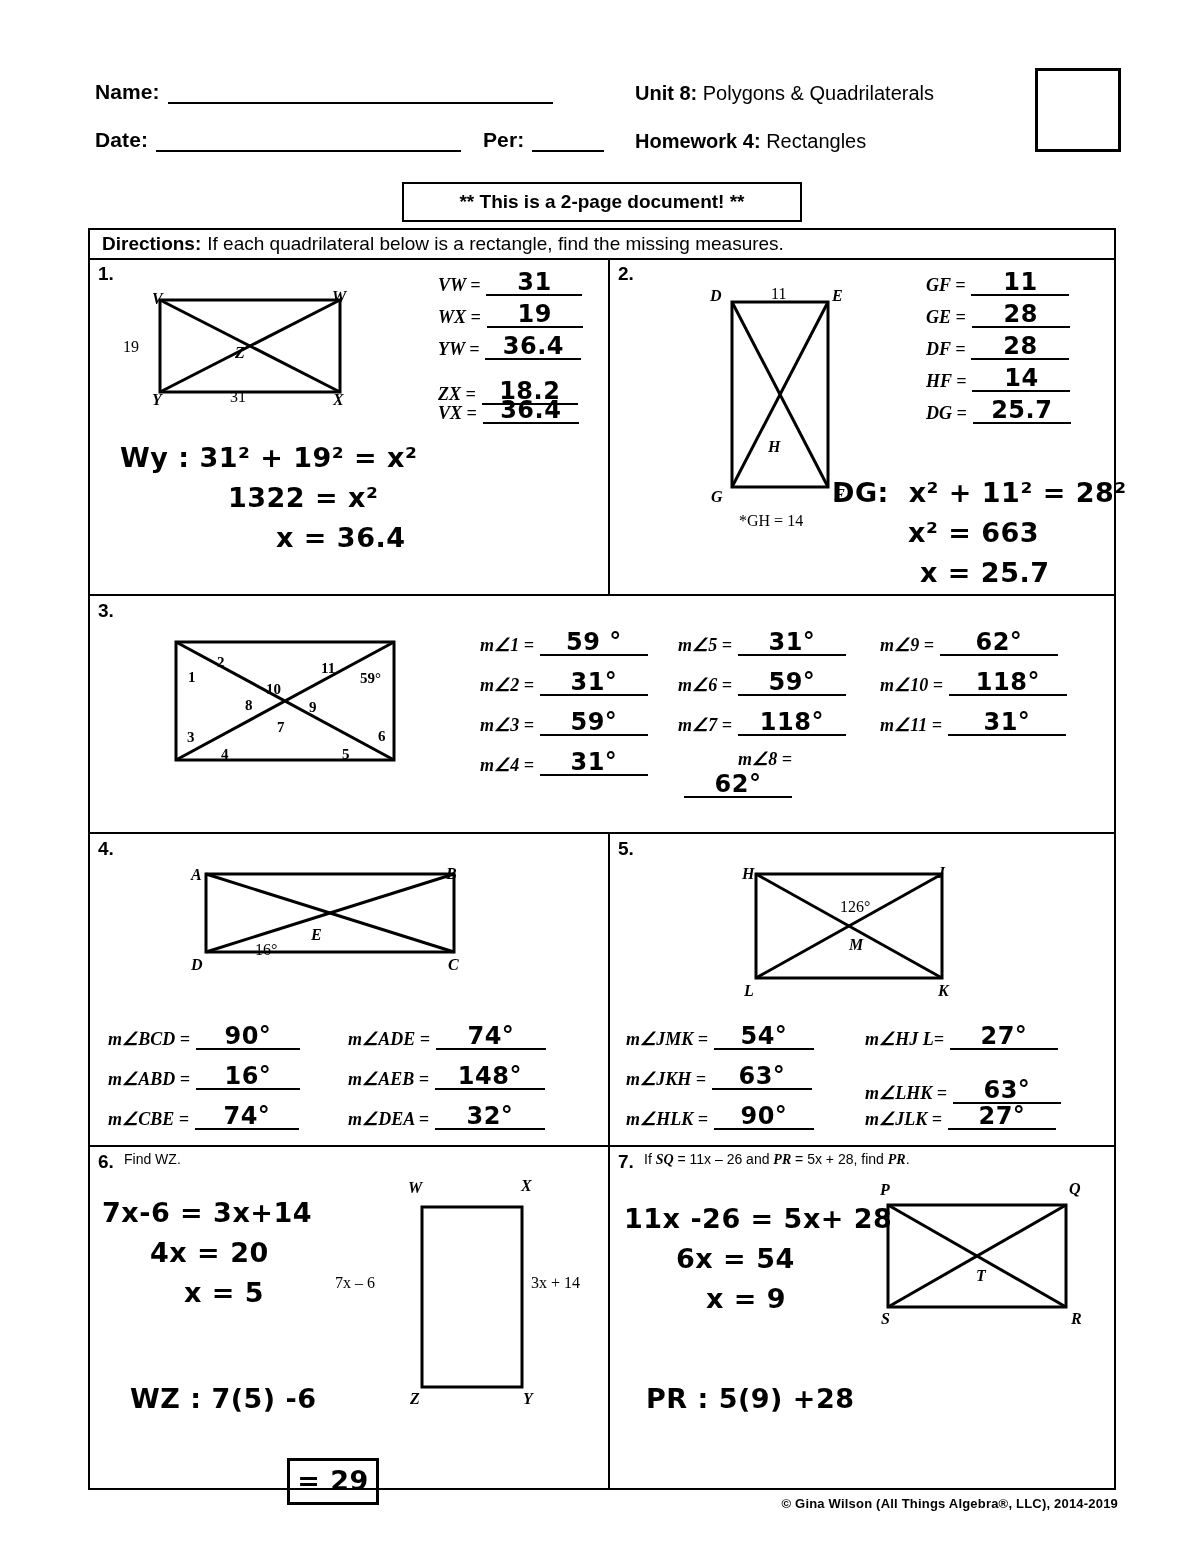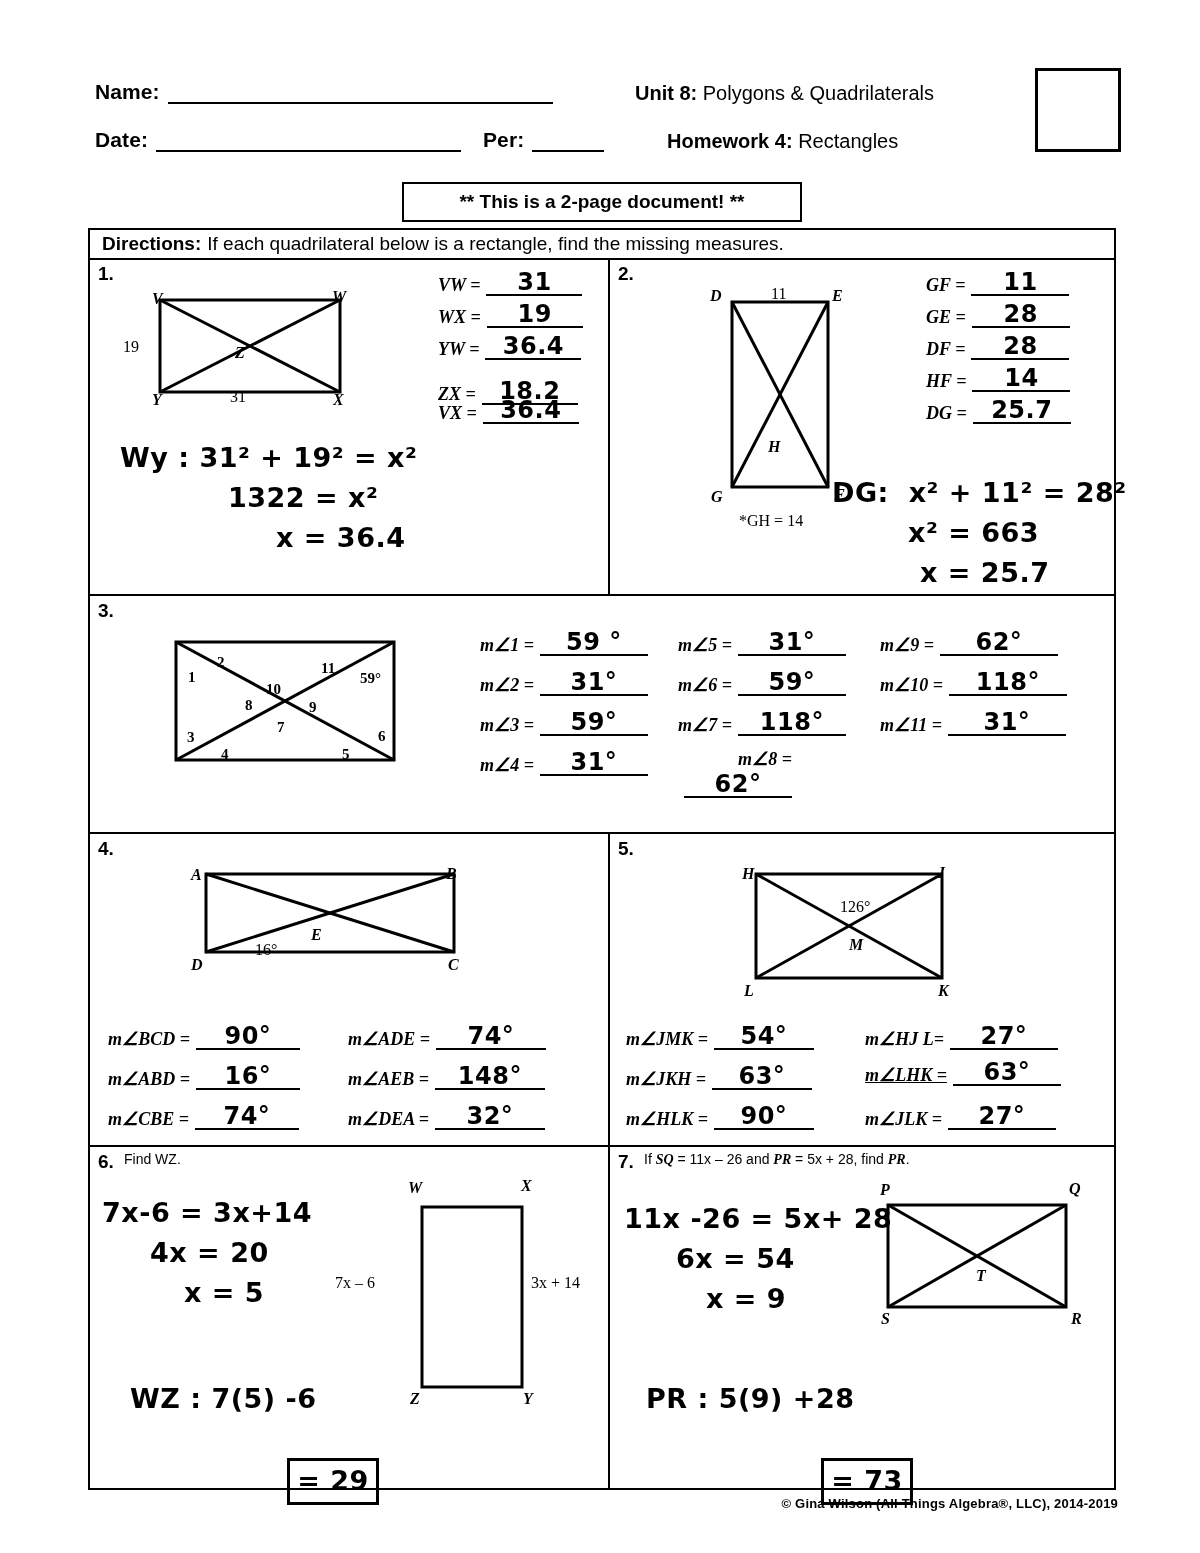--- a/index.html
+++ b/index.html
@@ -76,21 +76,21 @@
     </div>
     <div class="hline" style="left:0;top:48px;">
       <span class="lbl">Date:</span>
       <span class="rule" style="width:305px;margin-left:8px;"></span>
       <span class="lbl" style="margin-left:22px;">Per:</span>
       <span class="rule" style="width:72px;margin-left:8px;"></span>
     </div>
     <div class="hdr-right" style="position:absolute;left:540px;top:2px;">
       <b>Unit 8:</b><span> Polygons &amp; Quadrilaterals</span>
     </div>
-    <div class="hdr-right" style="position:absolute;left:540px;top:50px;margin-left:32px;">
+    <div class="hdr-right" style="position:absolute;left:540px;top:50px;">
       <b>Homework 4:</b><span> Rectangles</span>
     </div>
   </div>
   <div class="scorebox"></div>
 
   <div class="banner">** This is a 2-page document! **</div>
 
   <div class="tbl">
 
     <div class="dirrow">
@@ -388,21 +388,21 @@
           <span class="hw">90°</span>
           </span>
       </div>
 
       <div class="ans" style="left:255px;top:188px;">
         <span class="al">m∠HJ L=</span>
         <span class="bl" style="width:108px;margin-left:6px;">
           <span class="hw">27°</span>
           </span>
       </div>
-      <div class="ans" style="left:255px;top:224px;text-decoration:underline;">
+      <div class="ans" style="left:255px;top:242px;">
         <span class="al">m∠LHK =</span>
         <span class="bl" style="width:108px;margin-left:6px;">
           <span class="hw">63°</span>
           </span>
       </div>
       <div class="ans" style="left:255px;top:268px;">
         <span class="al">m∠JLK =</span>
         <span class="bl" style="width:108px;margin-left:6px;">
           <span class="hw">27°</span>
           </span>
@@ -446,21 +446,18 @@
       <span class="vert" style="left:270px;top:34px;">P</span>
       <span class="vert" style="left:459px;top:33px;">Q</span>
       <span class="vert" style="left:271px;top:163px;">S</span>
       <span class="vert" style="left:461px;top:163px;">R</span>
       <span class="vert" style="left:366px;top:120px;">T</span>
 
       <div class="work" style="left:14px;top:52px;">11x -26 = 5x+ 28</div>
       <div class="work" style="left:66px;top:92px;">6x = 54</div>
       <div class="work" style="left:96px;top:132px;">x = 9</div>
       <div class="work" style="left:36px;top:232px;">PR : 5(9) +28</div>
-      <div class="work" style="left:132px;top:272px;">
-        <span class="boxed">= 73</span>
-      </div>
     </div>
 
   </div>
 
   <div class="copy">© Gina Wilson (All Things Algebra®, LLC), 2014-2019</div>
 </div>
 
 </body></html>

